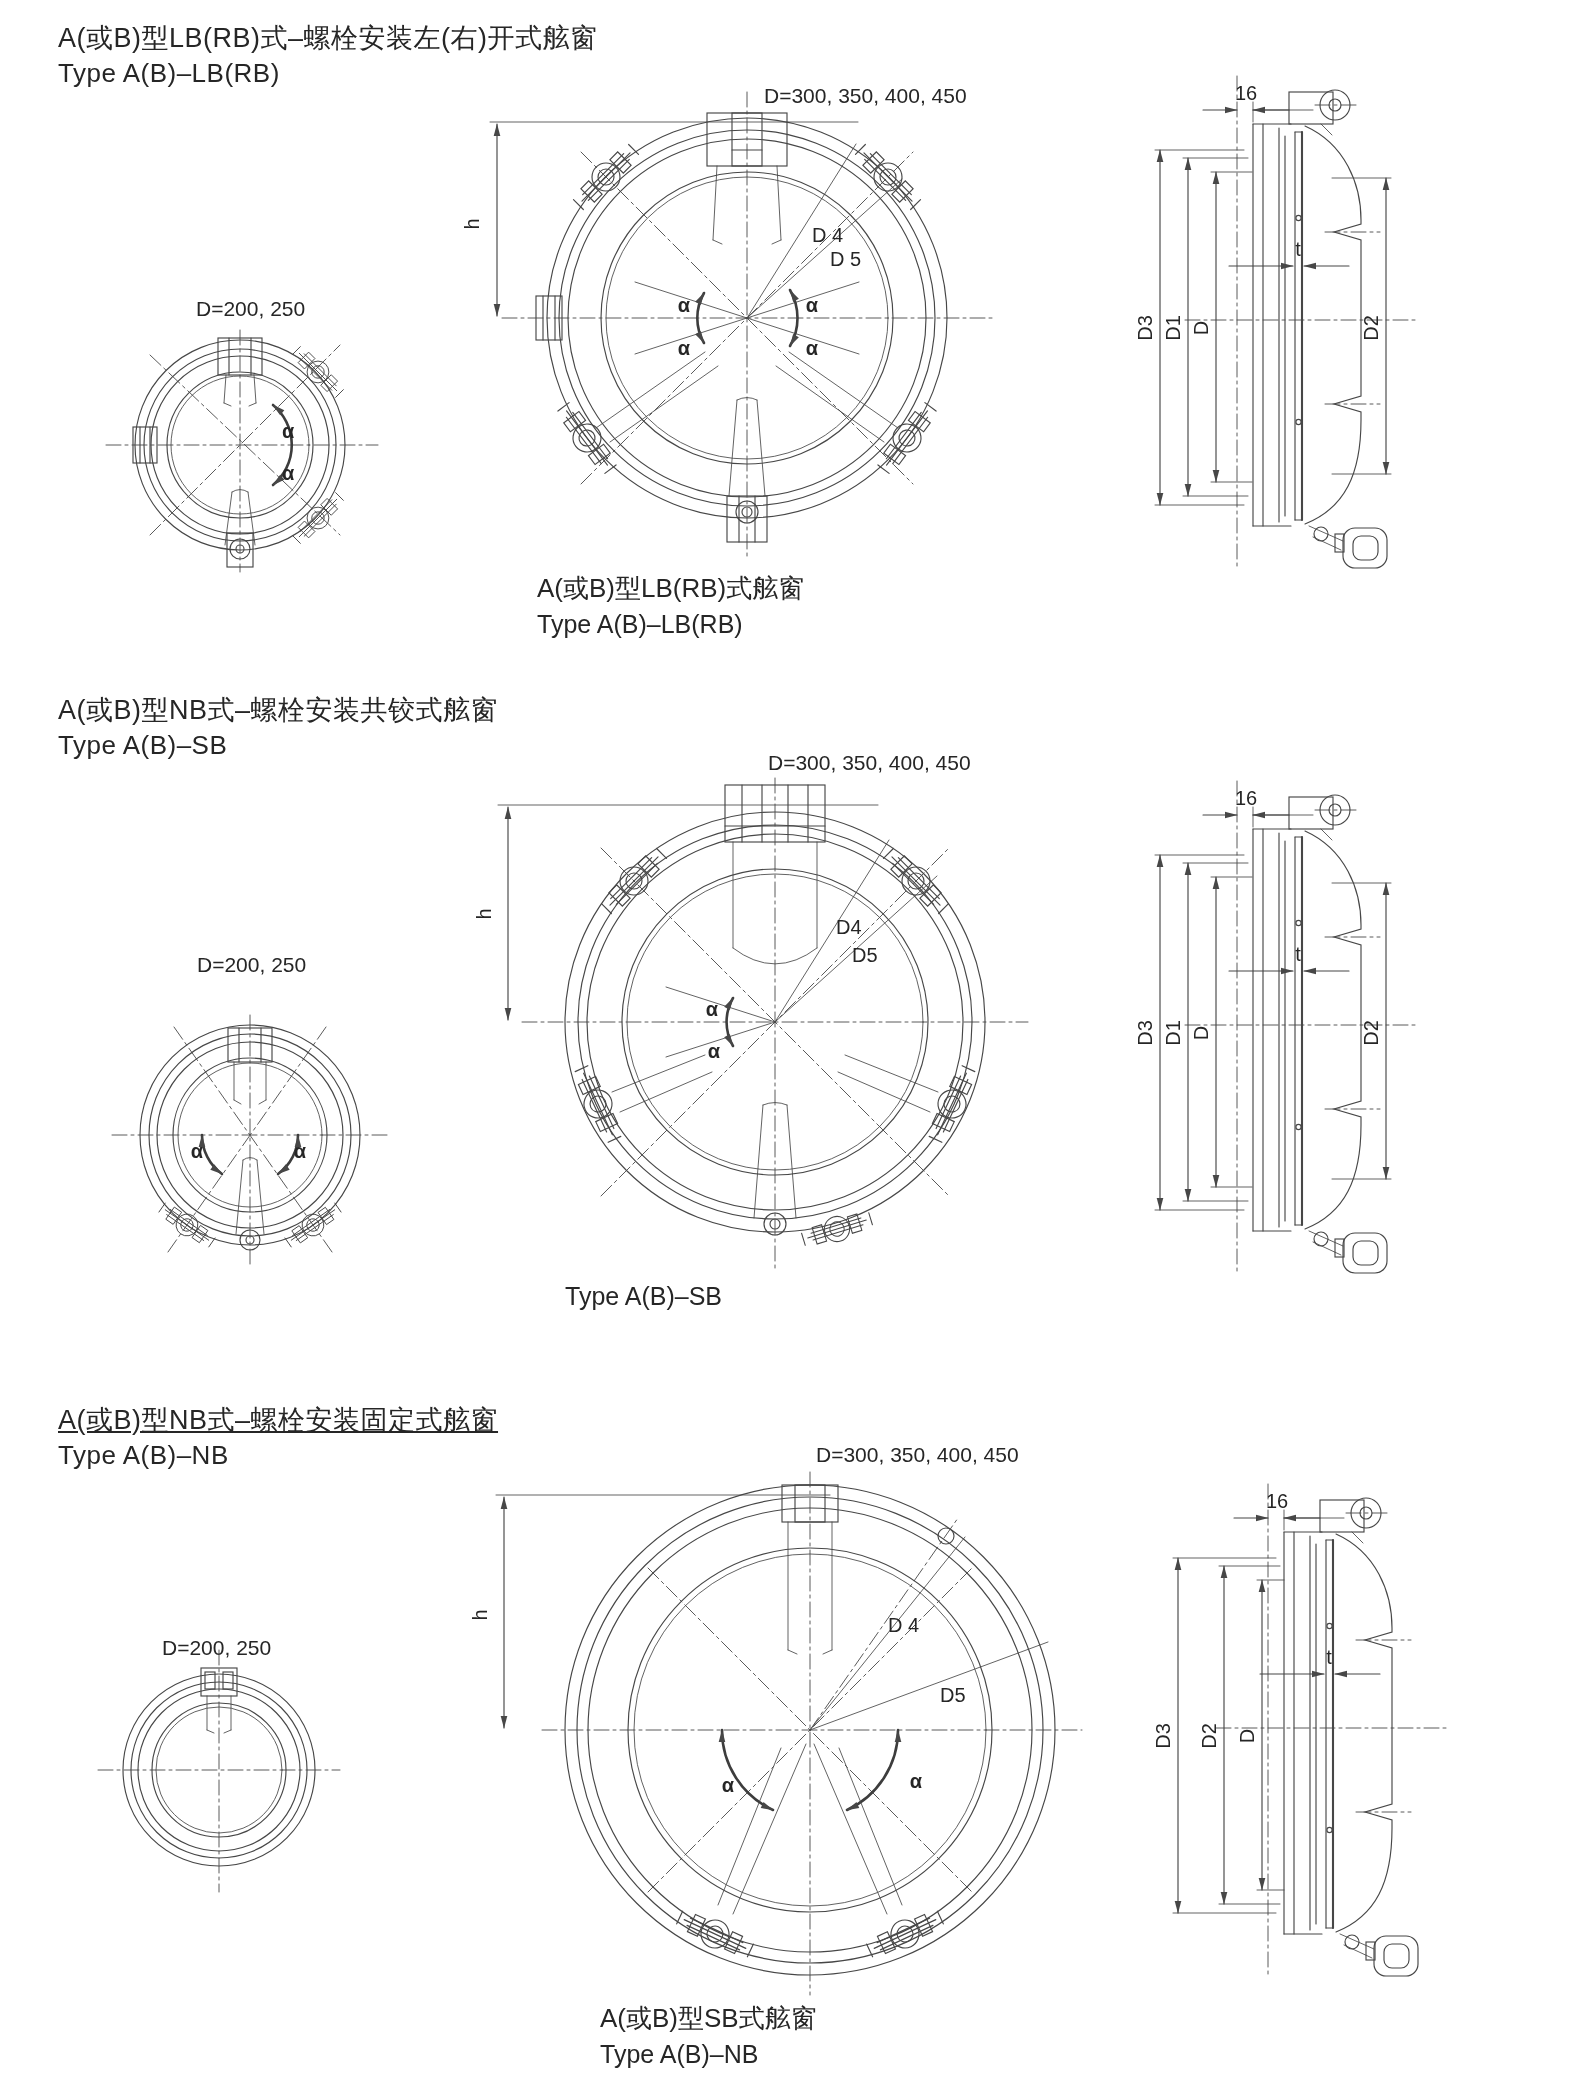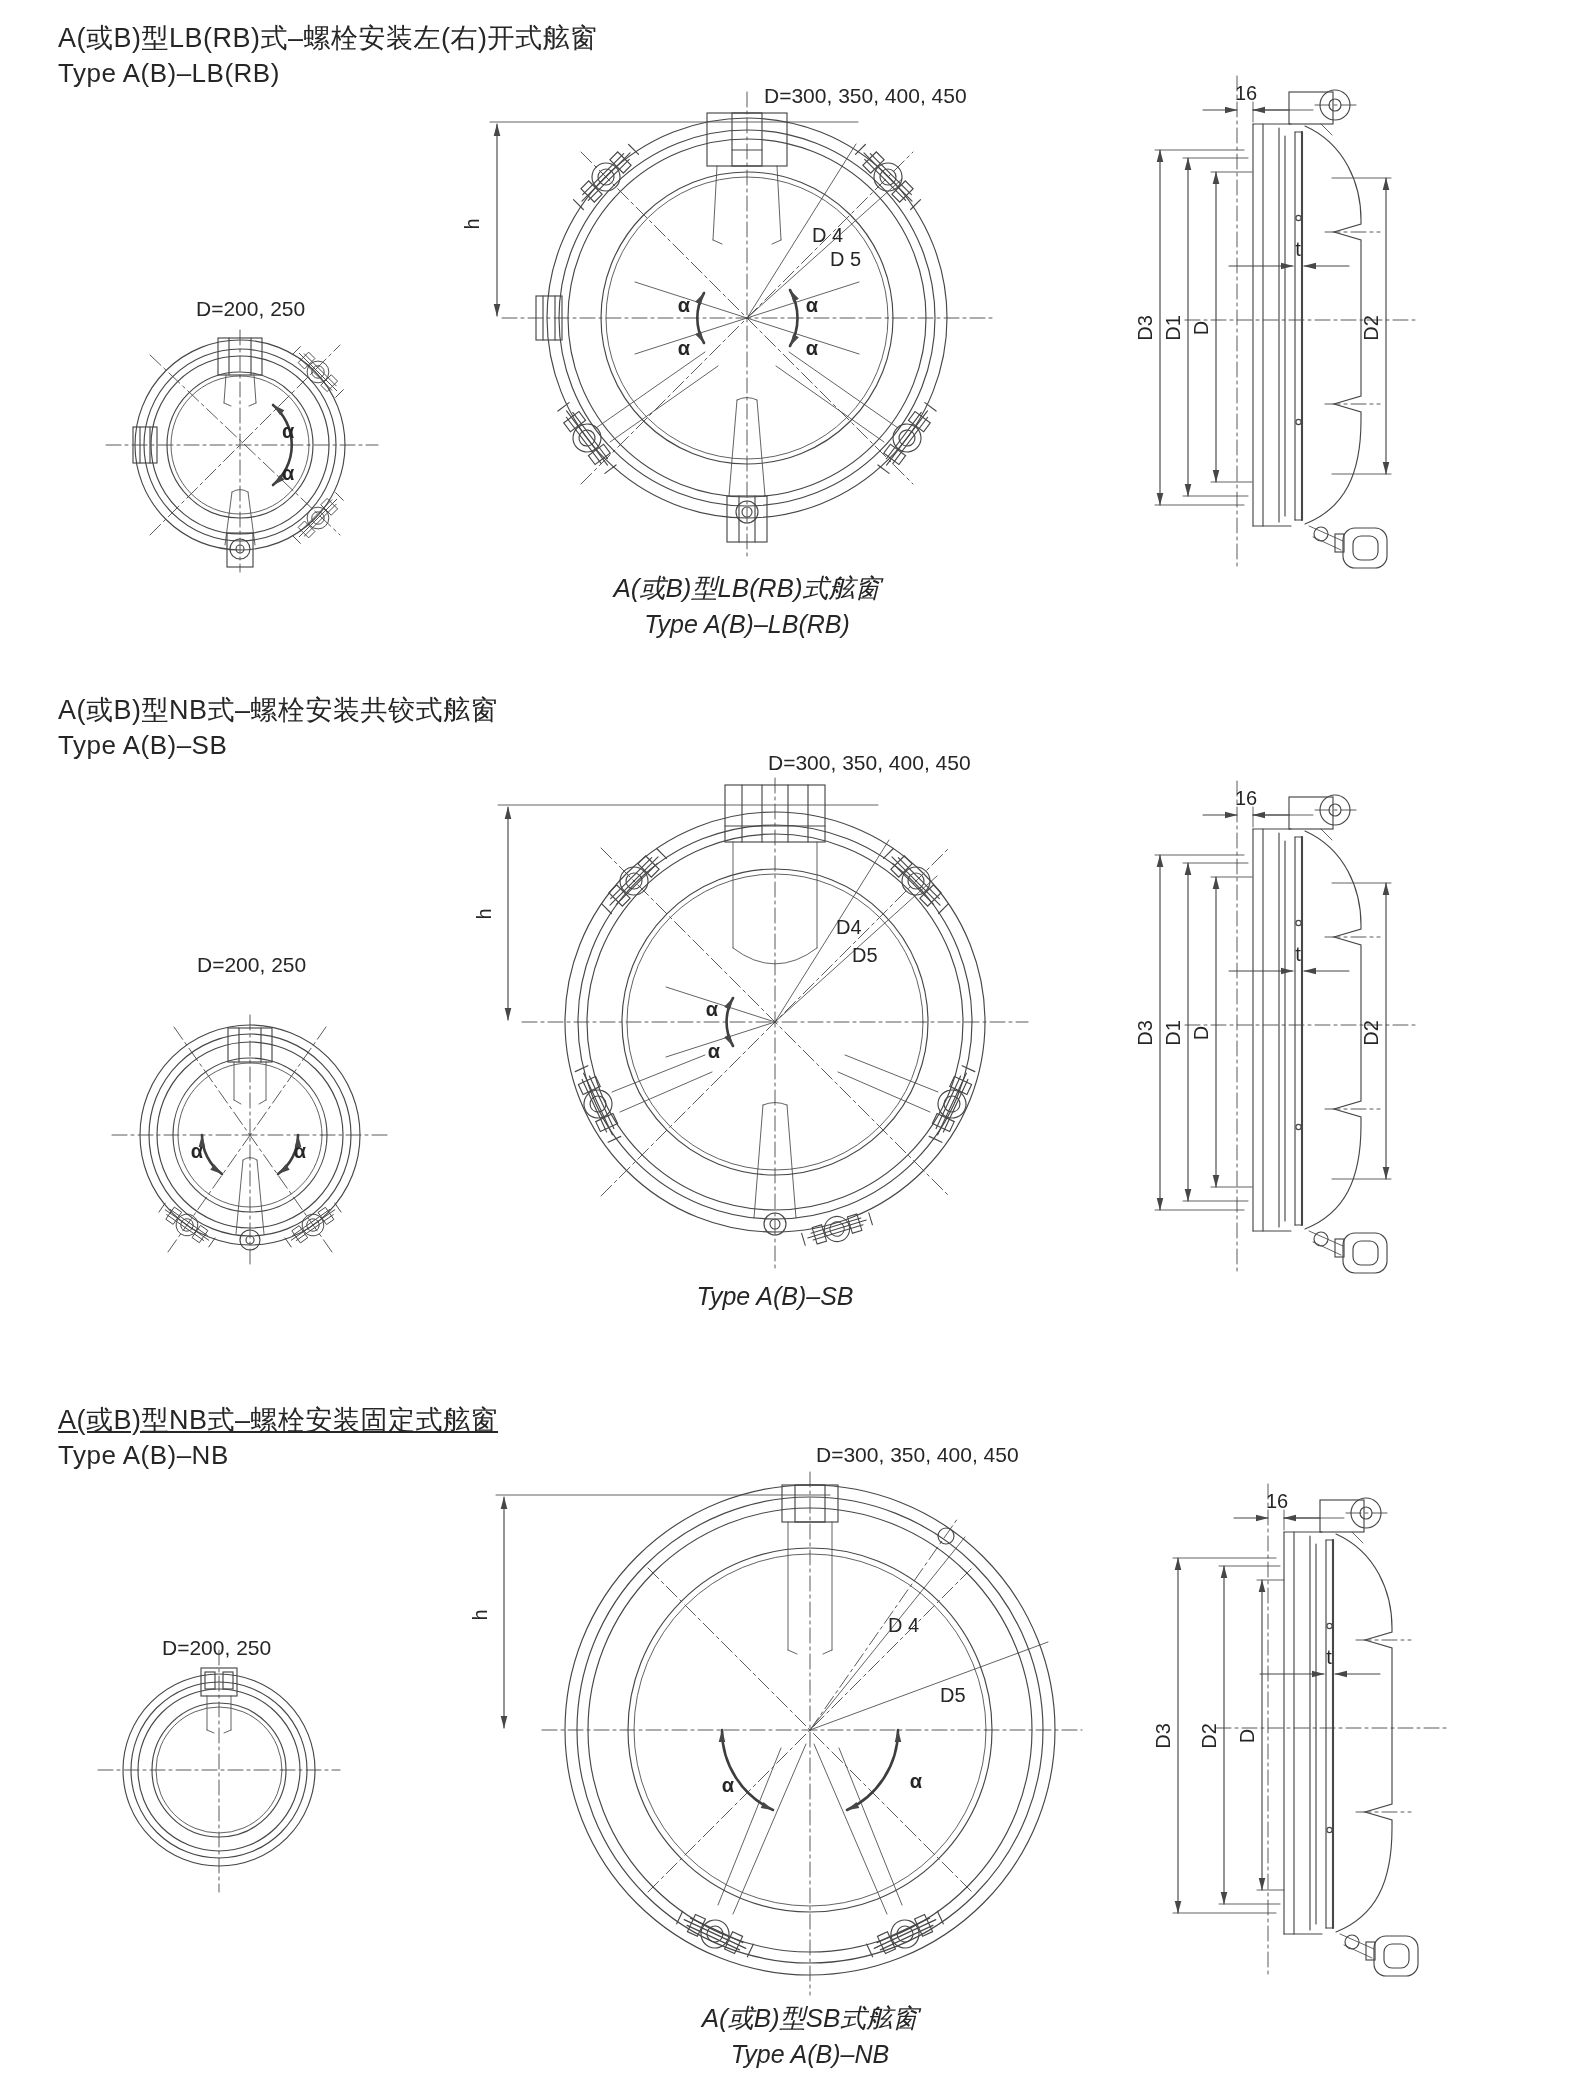--- a/index.html
+++ b/index.html
@@ -1,20 +1,20 @@
 <!DOCTYPE html>
 <html><head>
 <meta charset="utf-8">
 <style>
   html,body{margin:0;padding:0;background:#fff;}
   #sheet{position:relative;width:1570px;height:2092px;background:#ffffff;overflow:hidden;
          font-family:"Liberation Sans","DejaVu Sans",sans-serif;color:#262626;}
   .ttl{position:absolute;left:18px;font-size:27px;letter-spacing:.5px;white-space:nowrap;margin-left:40px;}
   .ttl-en{font-size:26px;}
-  .cap{position:absolute;text-align:center;width:420px;line-height:36px;font-style:italic;}
+  .cap{position:absolute;text-align:left;width:420px;line-height:36px;}
   .cap .cn{font-size:26px;}
   .cap .en{font-size:25px;}
   svg{position:absolute;left:0;top:0;}
   .ln{fill:none;stroke:#474747;stroke-width:1.15;stroke-linecap:round;}
   .th{stroke-width:0.85;}
   .tk{stroke-width:2.1;}
   .cl{stroke-dasharray:15 4 3 4;stroke-width:0.9;}
   .bd{stroke-width:2.6;fill:none;stroke:#3d3d3d;}
   text{font-family:"Liberation Sans","DejaVu Sans",sans-serif;fill:#262626;}
   .dim{font-size:20px;}

